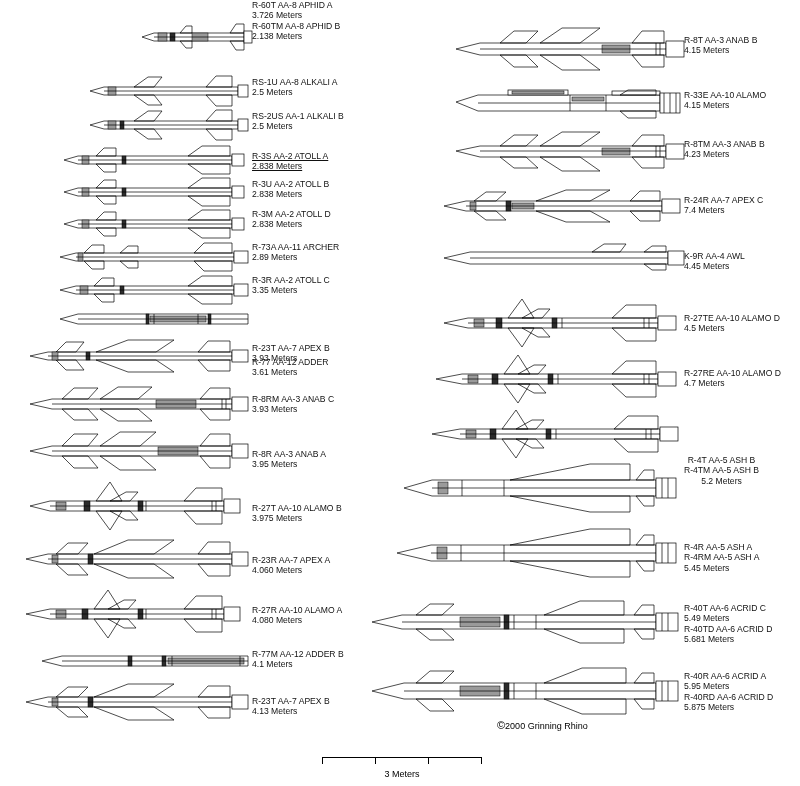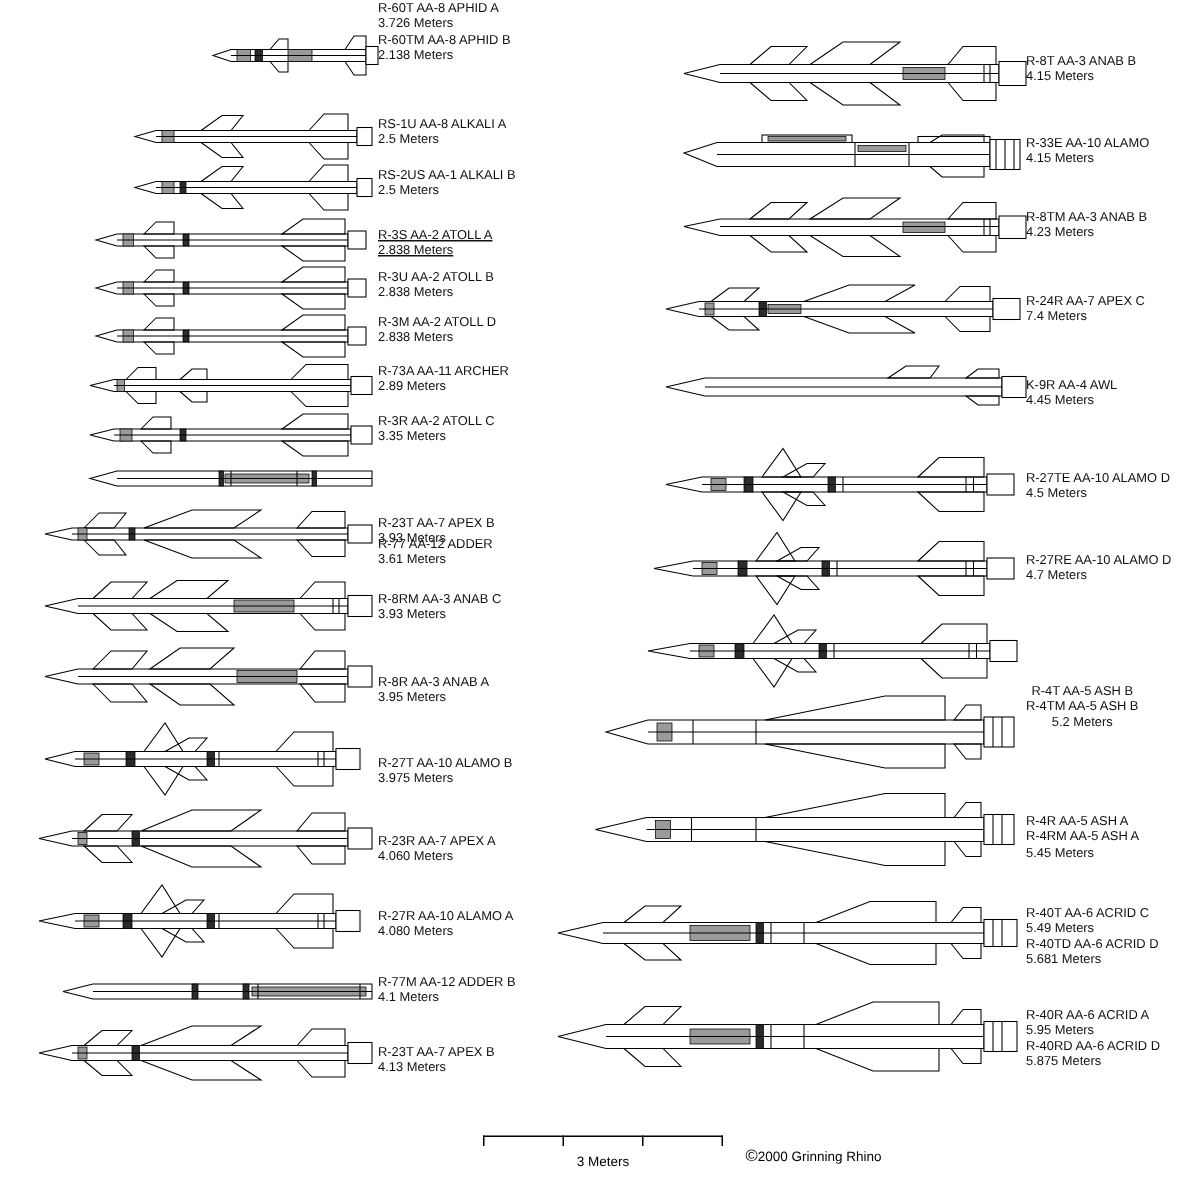--- a/index.html
+++ b/index.html
@@ -65,21 +65,20 @@
     width: 160px;
     text-align: center;
     font-size: 9px;
   }
   .copyright {
     position: absolute;
     left: 497px;
     top: 720px;
     font-size: 9px;
     line-height: 11px;
-    margin-top: 46px;
   }
   .copyright .sym {
     font-size: 11px;
   }
   svg { display: block; overflow: visible; }
   .ln-thin { fill: none; stroke: #000; stroke-width: 0.7; }
   .fill-dk { fill: #2b2b2b; stroke: #000; stroke-width: 0.5; }
   .fill-md { fill: #9a9a9a; stroke: #000; stroke-width: 0.5; }
   .fill-lt { fill: #ffffff; stroke: #000; stroke-width: 0.7; }
   .fill-none { fill: none; stroke: #000; stroke-width: 0.7; }

